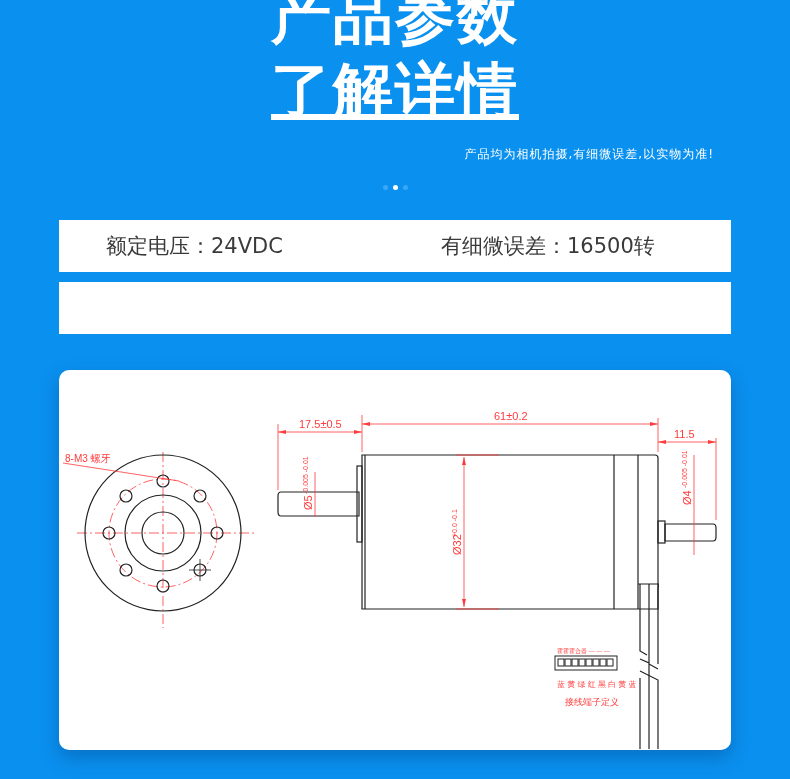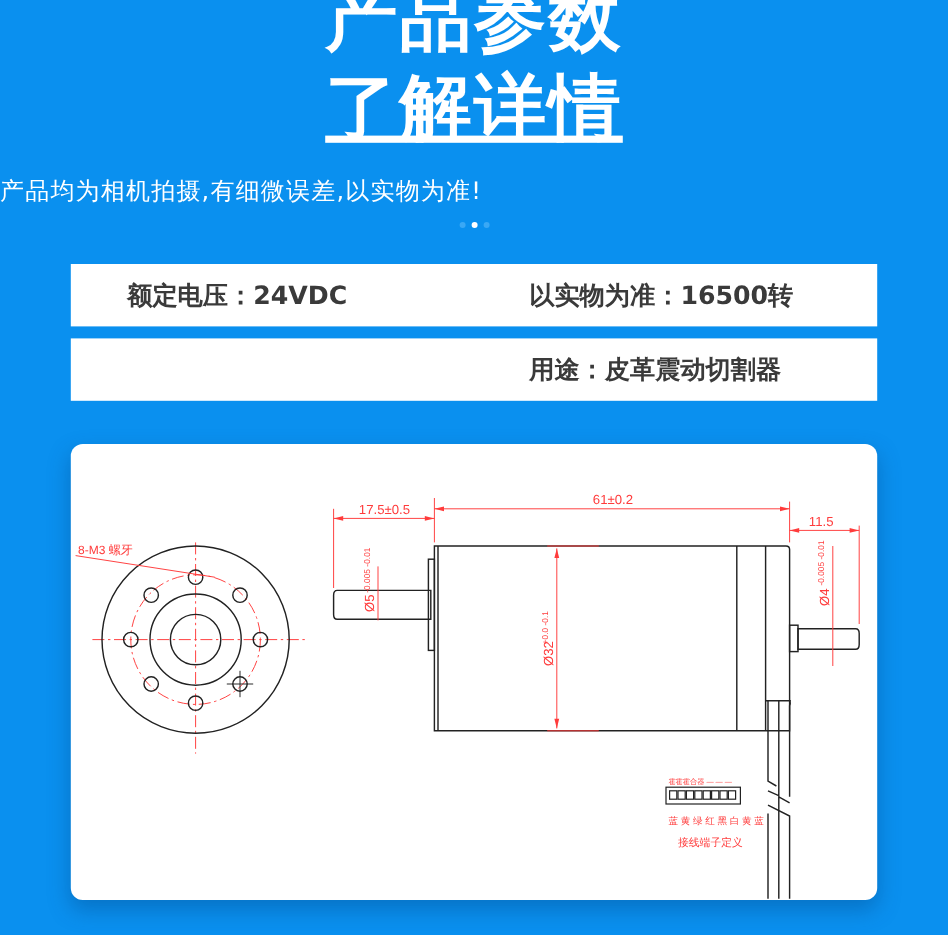--- a/index.html
+++ b/index.html
@@ -17,38 +17,38 @@
       font-weight: bold;
       font-size: 60px;
       line-height: 60px;
       letter-spacing: 2px;
     }
     .title.t1 { top: -14px; }
     .title.t2 { top: 60px; text-decoration: underline; }
     .subtitle {
       position: absolute;
       top: 146px; left: 0; width: 714px;
-      text-align: left;
+      text-align: right;
       color: #ffffff;
-      font-size: 20px;
+      font-size: 12px;
       letter-spacing: 1px;
     }
     .dots {
       position: absolute;
       top: 185px; left: 0; width: 790px;
       display: flex; justify-content: center; gap: 5px;
     }
     .dot { width: 5px; height: 5px; border-radius: 50%; background: #3aa8f5; }
     .dot.active { background: #ffffff; }
     .spec-row {
       position: absolute;
       left: 59px; width: 672px; height: 52px;
       background: #ffffff;
       display: flex; align-items: center;
-      font-size: 21px; color: #3a3a3a; font-weight: bold;
+      font-size: 21px; color: #3a3a3a;
     }
     .spec-row.r1 { top: 220px; }
     .spec-row.r2 { top: 282px; }
     .spec-cell { position: absolute; white-space: nowrap; }
     .spec-cell.left { left: 47px; }
     .spec-cell.right { left: 382px; }
     .drawing-card {
       position: absolute;
       left: 59px; top: 370px; width: 672px; height: 380px;
       background: #ffffff;
@@ -65,24 +65,23 @@
 <div class="title t2">了解详情</div>
 <div class="subtitle">产品均为相机拍摄,有细微误差,以实物为准!</div>
 <div class="dots">
   <span class="dot"></span>
   <span class="dot active"></span>
   <span class="dot"></span>
 </div>
 
 <div class="spec-row r1">
   <span class="spec-cell left">额定电压：24VDC</span>
-  <span class="spec-cell right">以实物为准：16500转</span>
+  <span class="spec-cell right">有细微误差：16500转</span>
 </div>
 <div class="spec-row r2">
-  <span class="spec-cell right">用途：皮革震动切割器</span>
 </div>
 
 <div class="drawing-card">
   <svg width="672" height="380" viewBox="0 0 672 380">
 
     <g>
 
       <g stroke="#ff3b3b" stroke-width="0.8" stroke-dasharray="10,3,2,3" fill="none">
         <line x1="104" y1="82" x2="104" y2="258"></line>
         <line x1="18" y1="163" x2="196" y2="163"></line>

